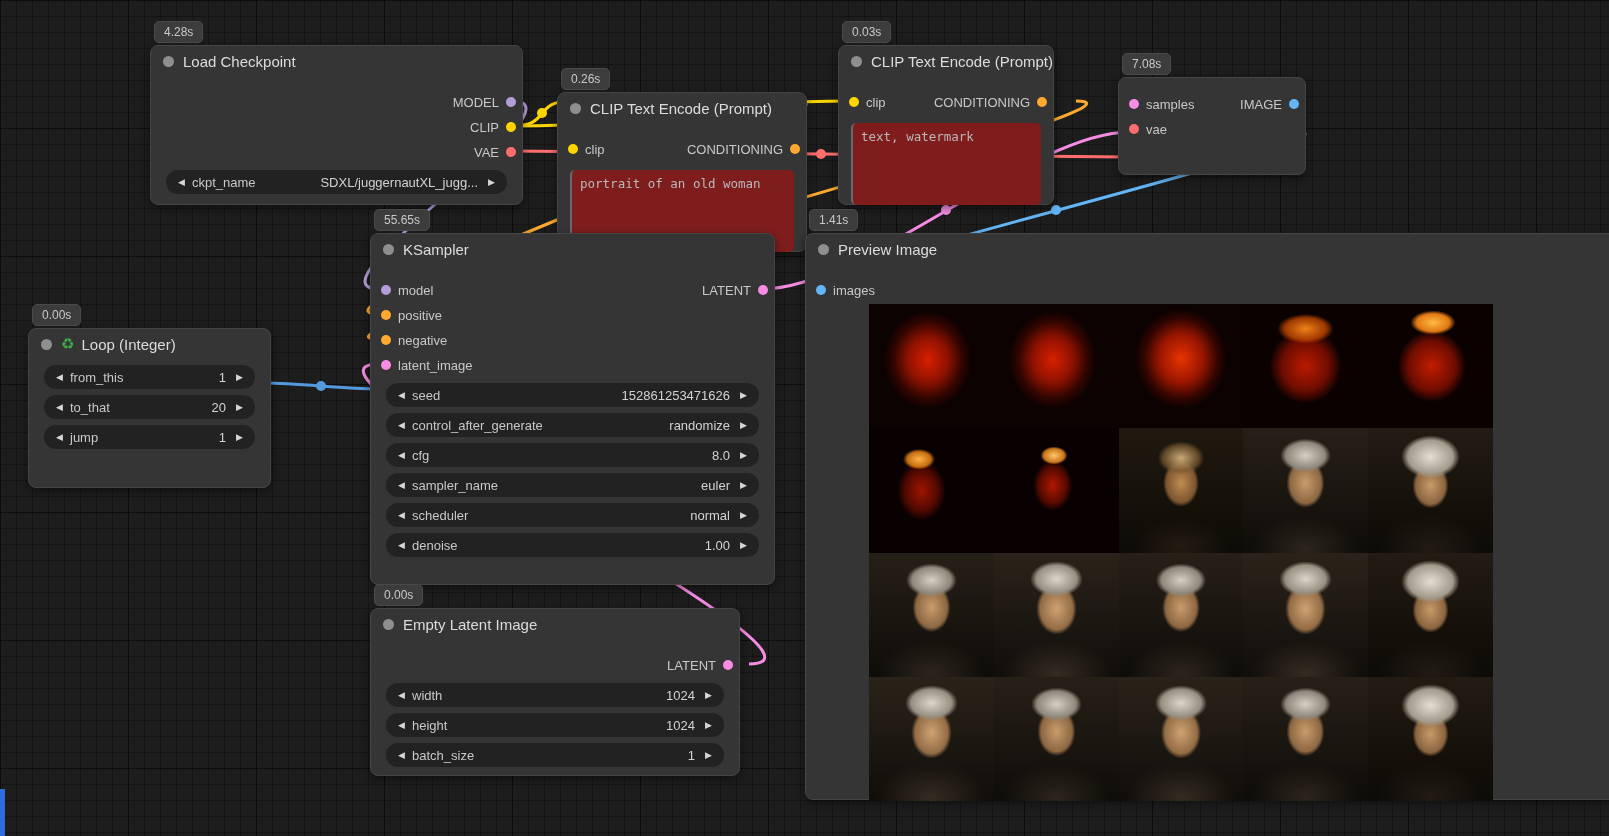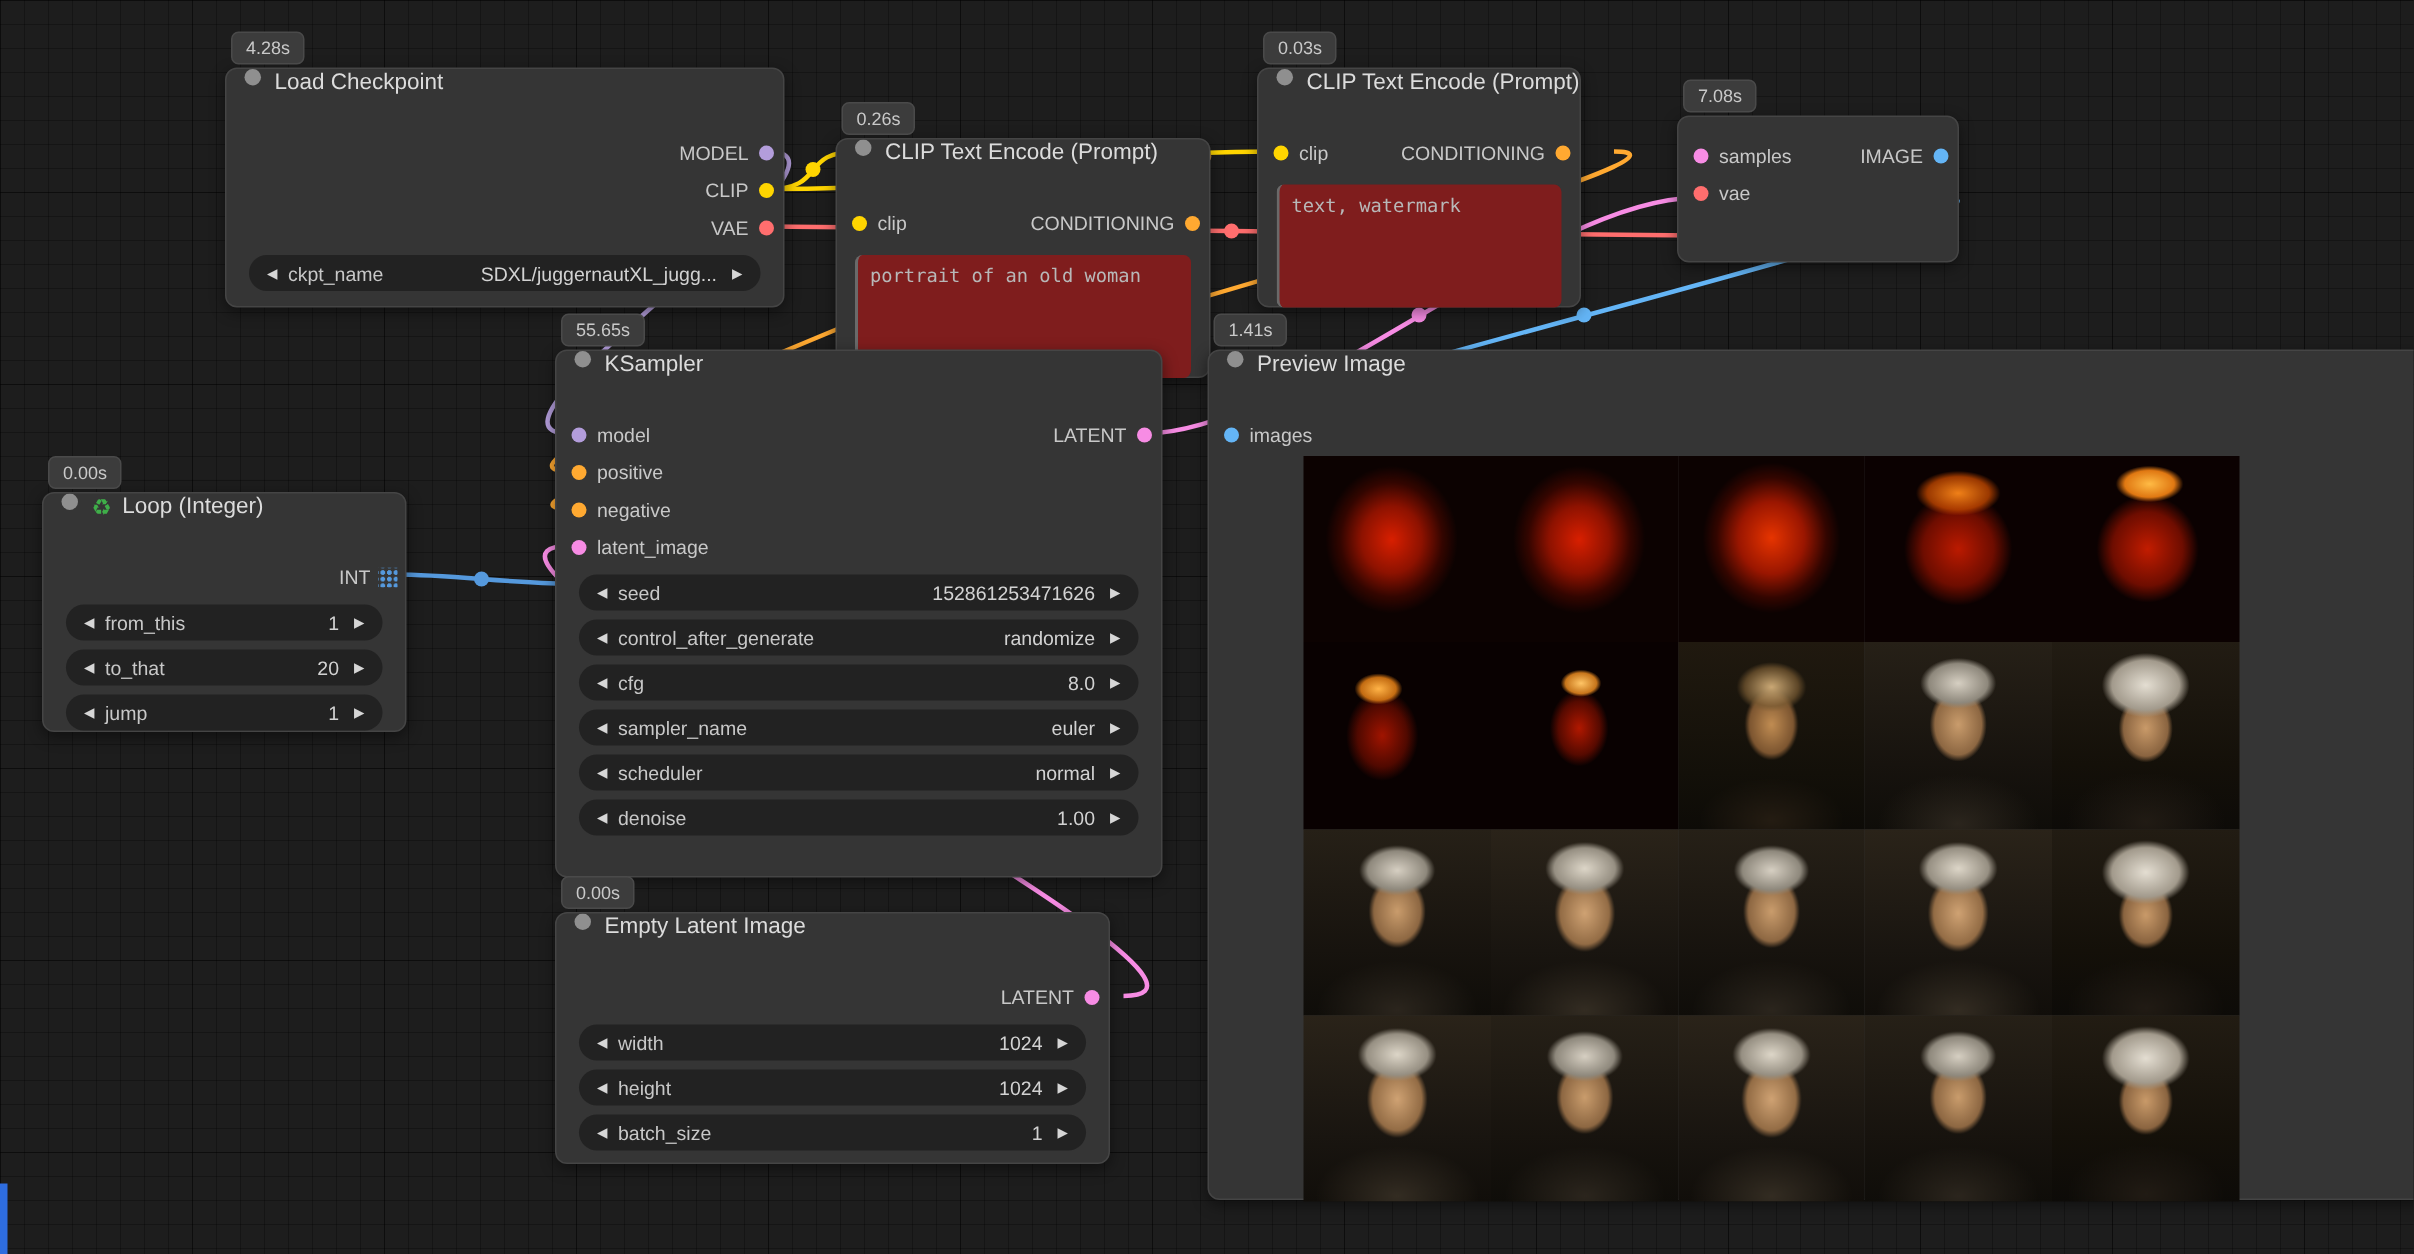--- a/index.html
+++ b/index.html
@@ -16,21 +16,21 @@
   }
   .wires{position:absolute;left:0;top:0;z-index:1;}
   .node{
     position:absolute;background:#353535;border:1px solid #454545;border-radius:8px;
     box-shadow:0 3px 10px rgba(0,0,0,.45);color:#ddd;z-index:2;box-sizing:border-box;
   }
   .badge{
     position:absolute;top:-25px;left:3px;background:#3c3c3c;border:1px solid #4a4a4a;
     color:#c9c9c9;font-size:12px;line-height:1;padding:4px 9px;border-radius:5px;white-space:nowrap;text-align:right;
   }
-  .ntitle{height:30px;display:flex;align-items:flex-start;gap:9px;padding:0 12px;font-size:15px;color:#dcdcdc;overflow:hidden;white-space:nowrap;}
+  .ntitle{height:30px;display:flex;align-items:center;gap:9px;padding:0 12px;font-size:15px;color:#dcdcdc;overflow:hidden;white-space:nowrap;}
   .tdot{width:11px;height:11px;border-radius:50%;background:#8f8f8f;flex:none;}
   .recycle{color:#3fae49;font-size:15px;margin-right:-2px;}
   .rows{margin-top:13px;}
   .prow{position:relative;height:25px;font-size:13px;color:#c8c8c8;}
   .pin{position:absolute;left:10px;top:50%;transform:translateY(-50%);width:10px;height:10px;border-radius:50%;}
   .pout{position:absolute;right:6px;top:50%;transform:translateY(-50%);width:10px;height:10px;border-radius:50%;}
   .pin-label{position:absolute;left:27px;top:50%;transform:translateY(-50%);}
   .pout-label{position:absolute;right:23px;top:50%;transform:translateY(-50%);}
   .grid-icon{
     position:absolute;right:5px;top:50%;transform:translateY(-50%);width:13px;height:13px;
@@ -255,26 +255,20 @@
   </div>
 </div>
 
 <div class="node" style="left:28px;top:328px;width:243px;height:160px;">
   <div class="badge">0.00s</div>
   <div class="ntitle">
     <span class="tdot"></span>
     <span class="recycle">♻</span>
     <span>Loop (Integer)</span>
   </div>
-  <div class="rows">
-    <div class="prow">
-      <span class="pout-label">INT</span>
-      <span class="grid-icon"></span>
-    </div>
-  </div>
   <div class="widget">
     <span class="warr">◀</span>
     <span class="wlabel">from_this</span>
     <span class="wvalue">1</span>
     <span class="warr">▶</span>
   </div>
   <div class="widget">
     <span class="warr">◀</span>
     <span class="wlabel">to_that</span>
     <span class="wvalue">20</span>

